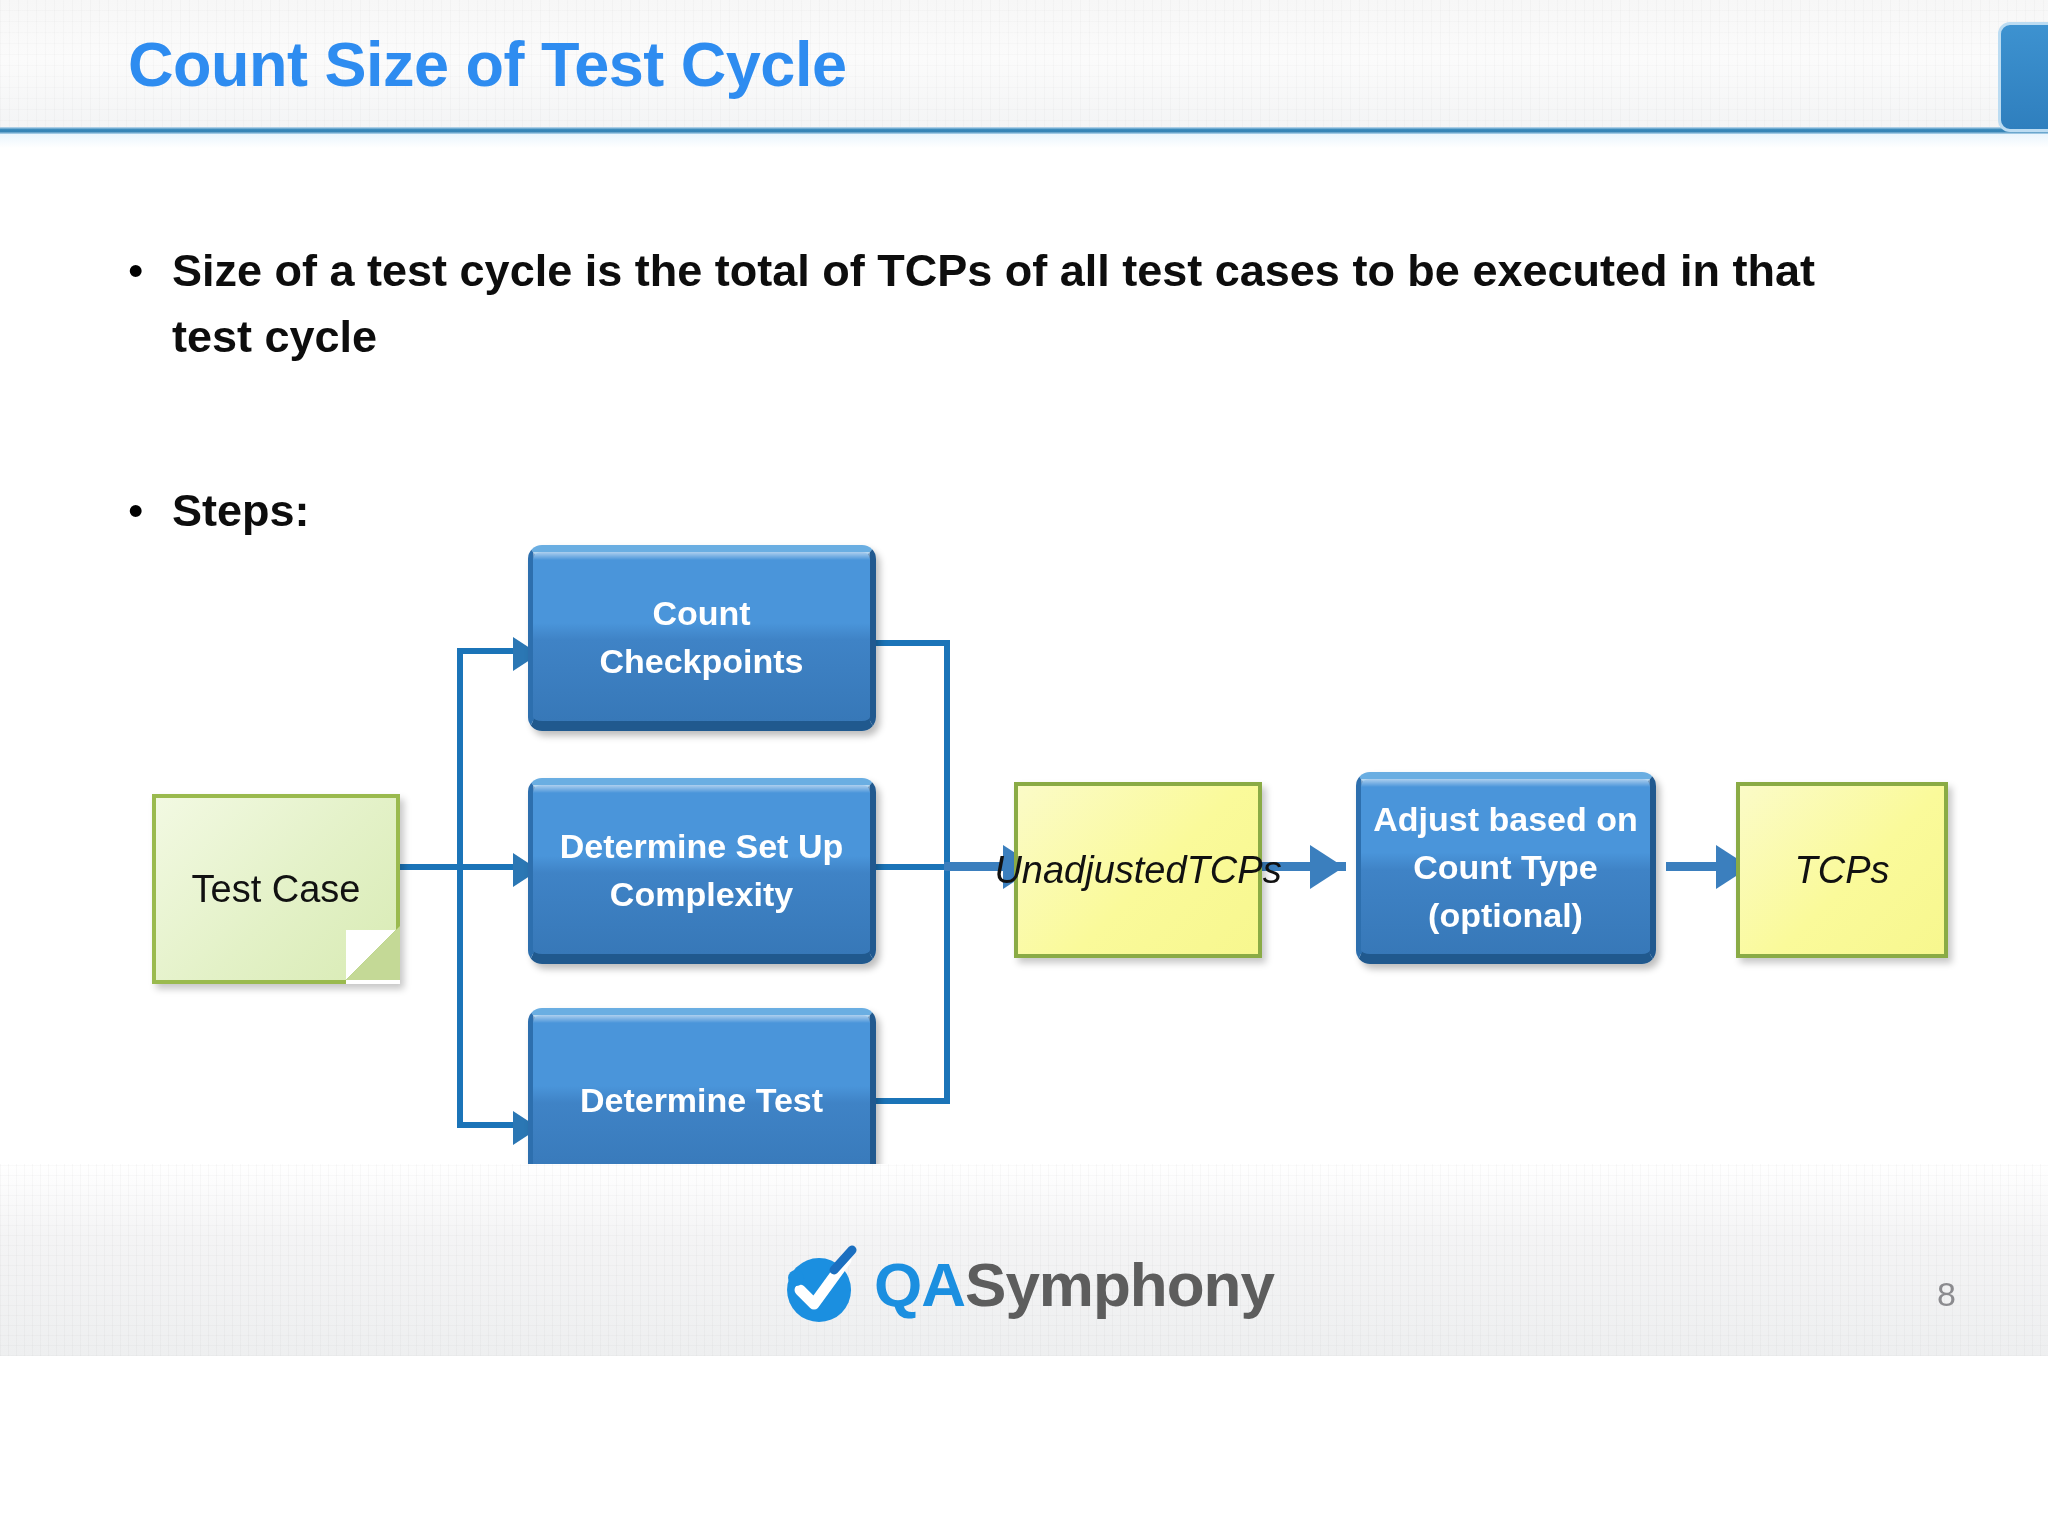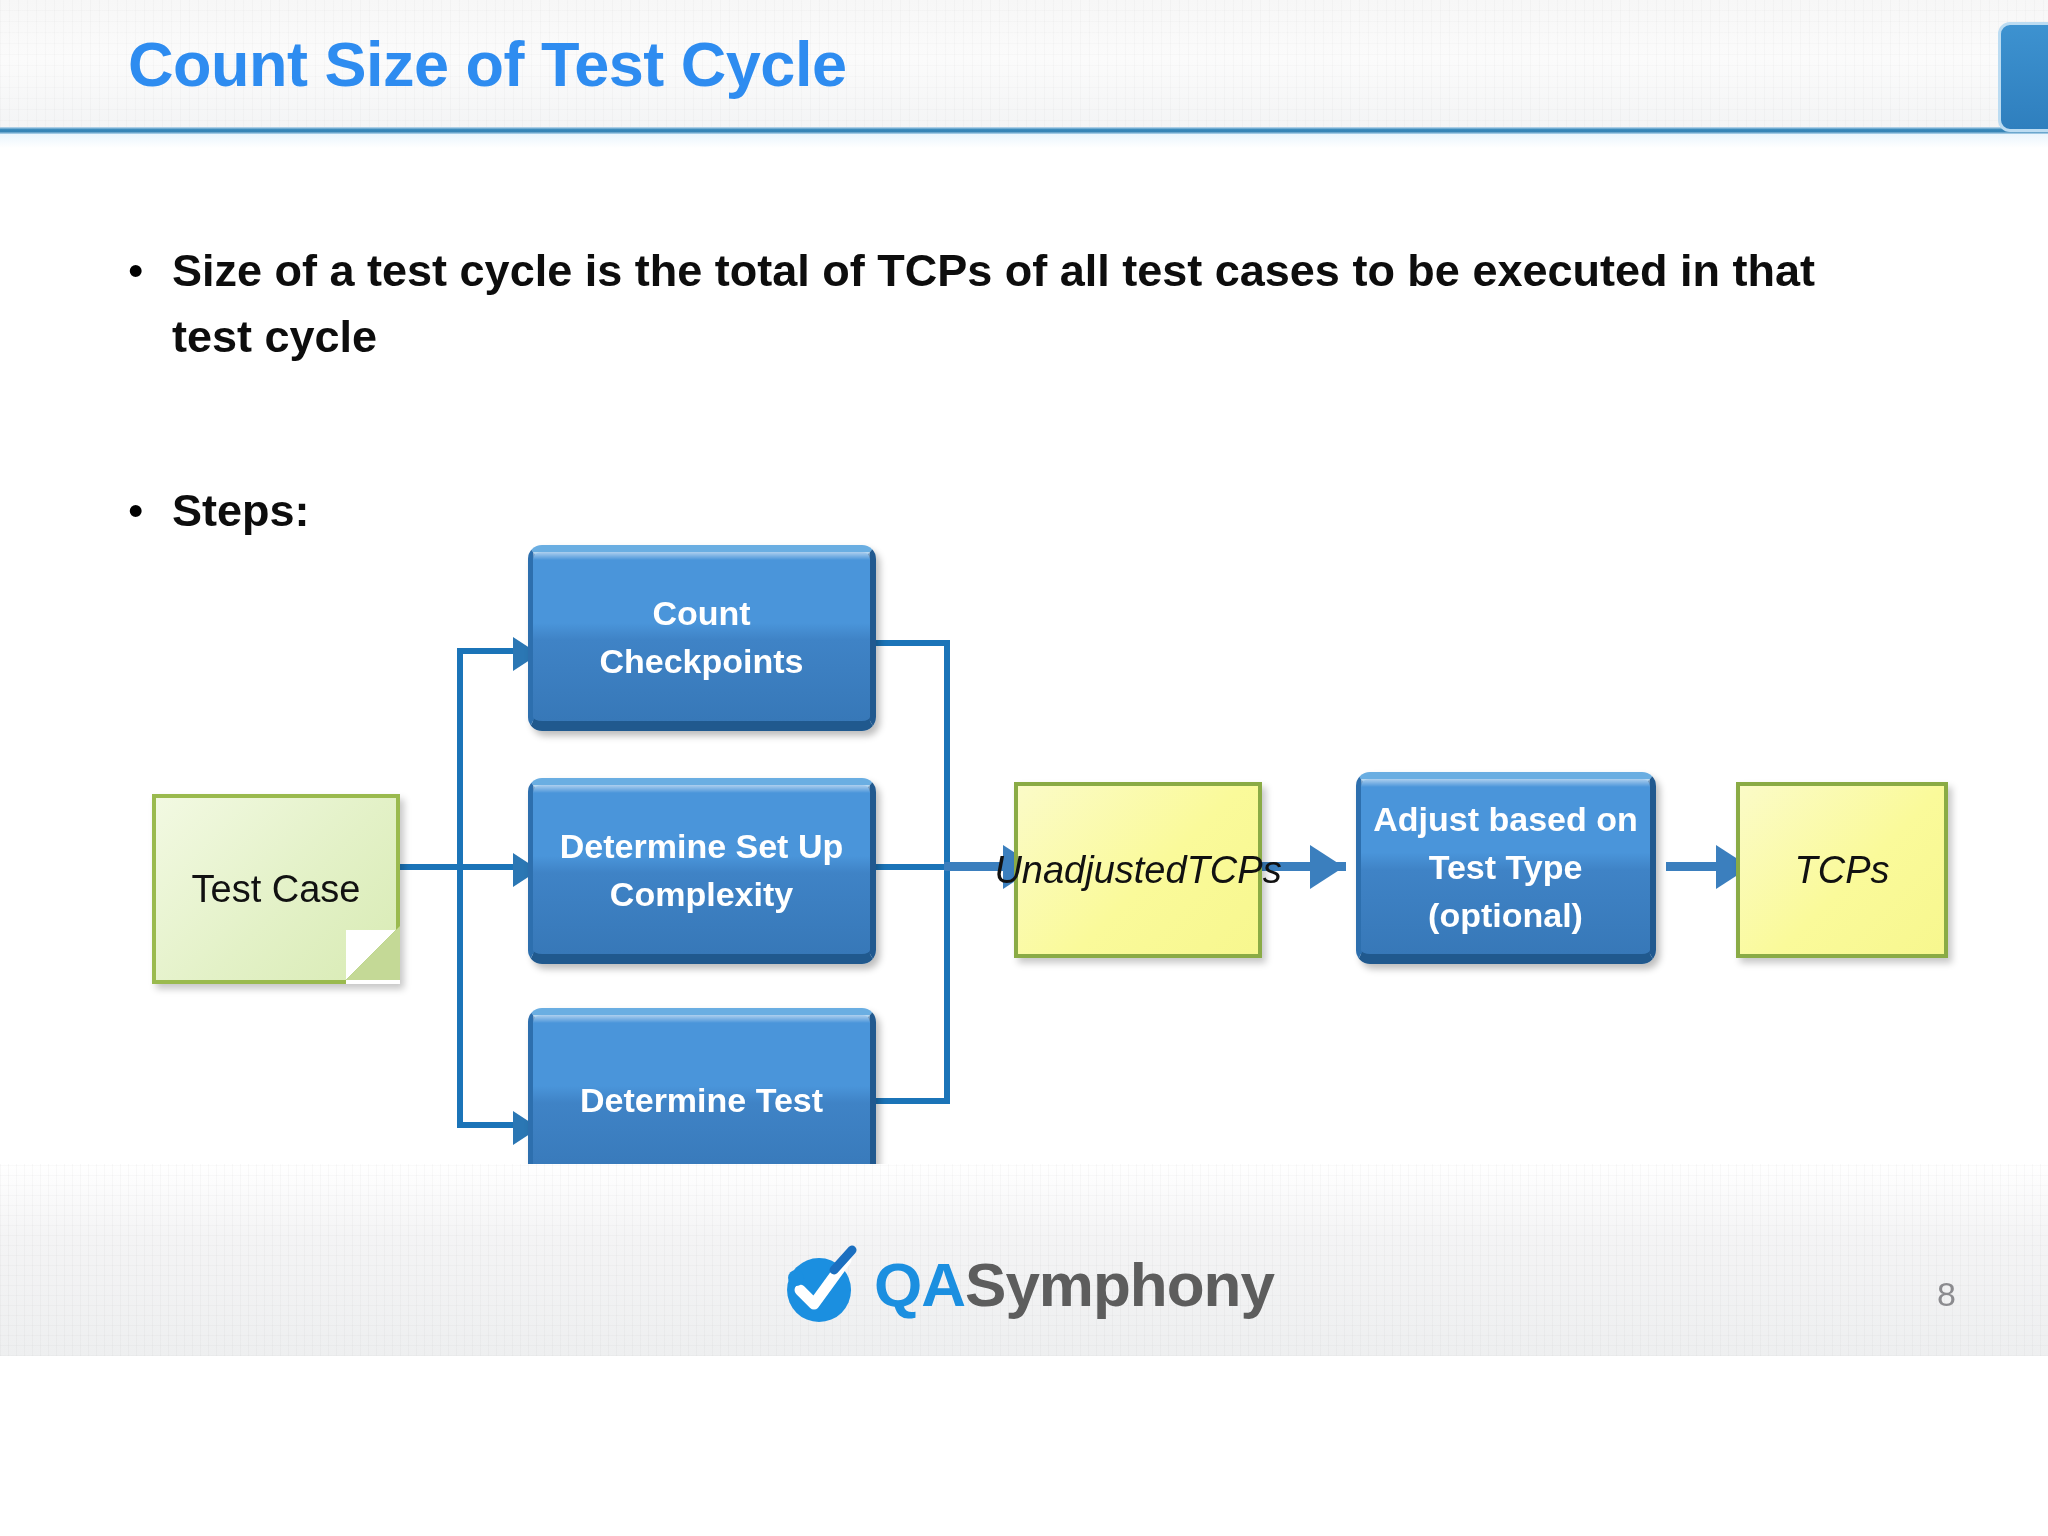--- a/index.html
+++ b/index.html
@@ -286,21 +286,21 @@
       <span class="node-label">Determine Test</span>
     </div>
 
     <div class="node node-yellow" style="left:1014px; top:782px; width:248px; height:176px; flex-direction:row;">
       <span>Unadjusted</span>
       <span>TCPs</span>
     </div>
 
     <div class="node node-blue" style="left:1356px; top:772px; width:300px; height:192px; flex-direction:column;">
       <span class="node-label">Adjust based on</span>
-      <span class="node-label">Test Type</span>
+      <span class="node-label">Count Type</span>
       <span class="node-label">(optional)</span>
     </div>
 
     <div class="node node-yellow" style="left:1736px; top:782px; width:212px; height:176px;">
       <span>TCPs</span>
     </div>
 
   </div>
 
   <div id="footer-band"></div>

